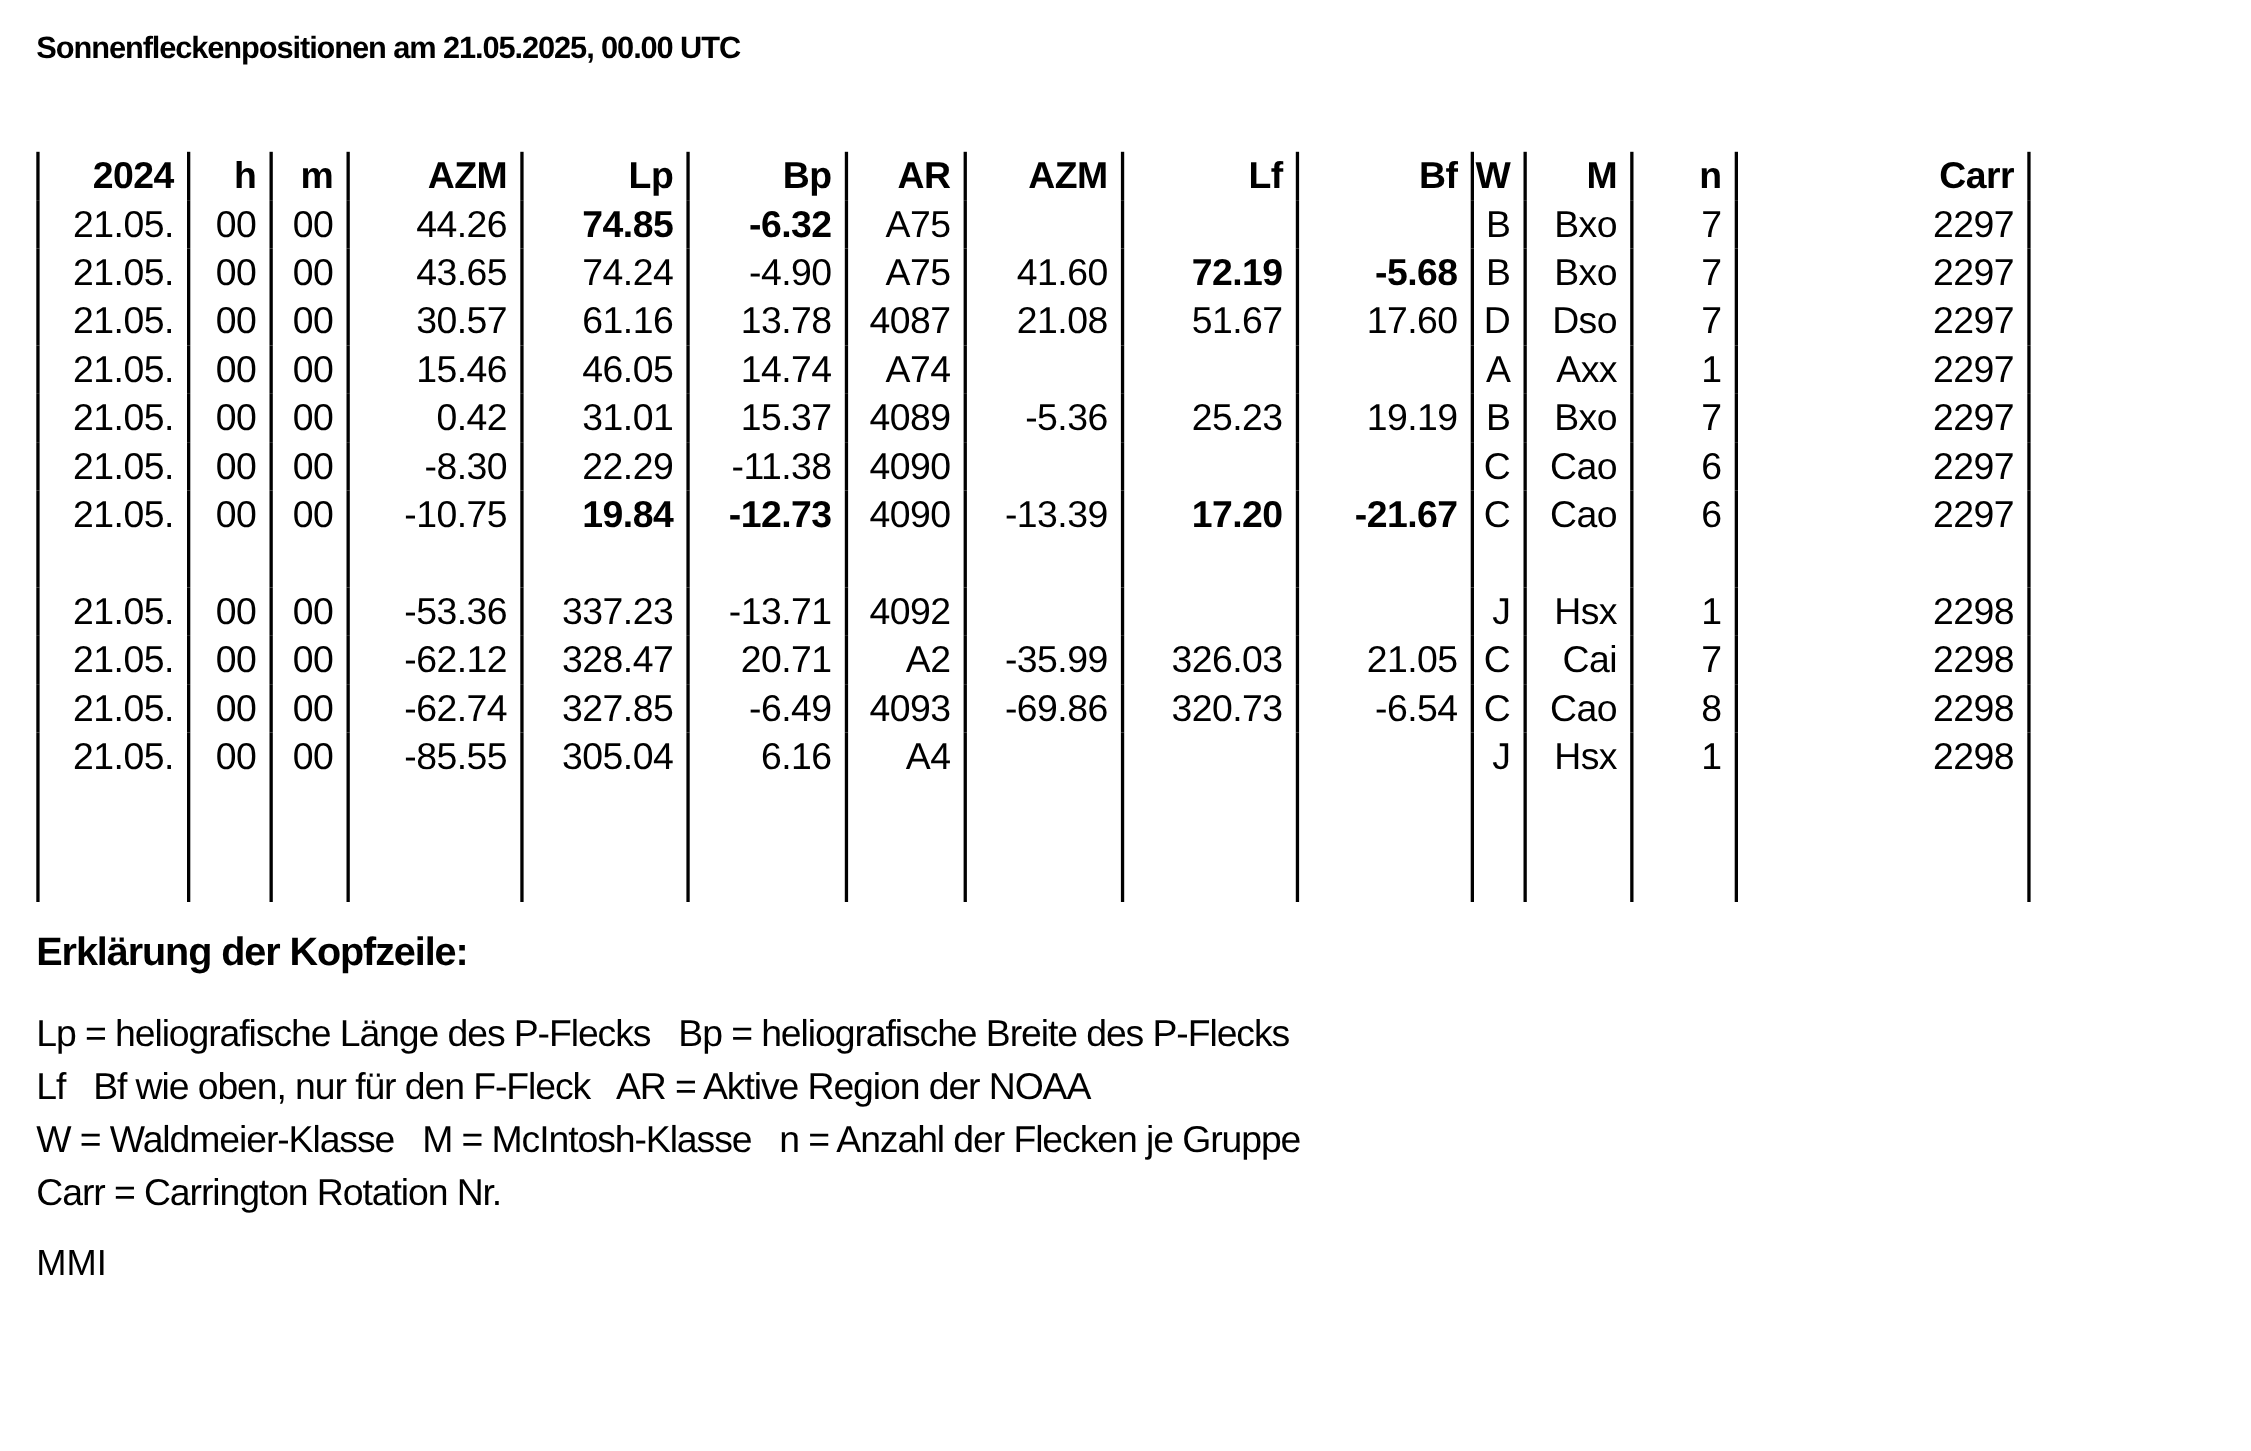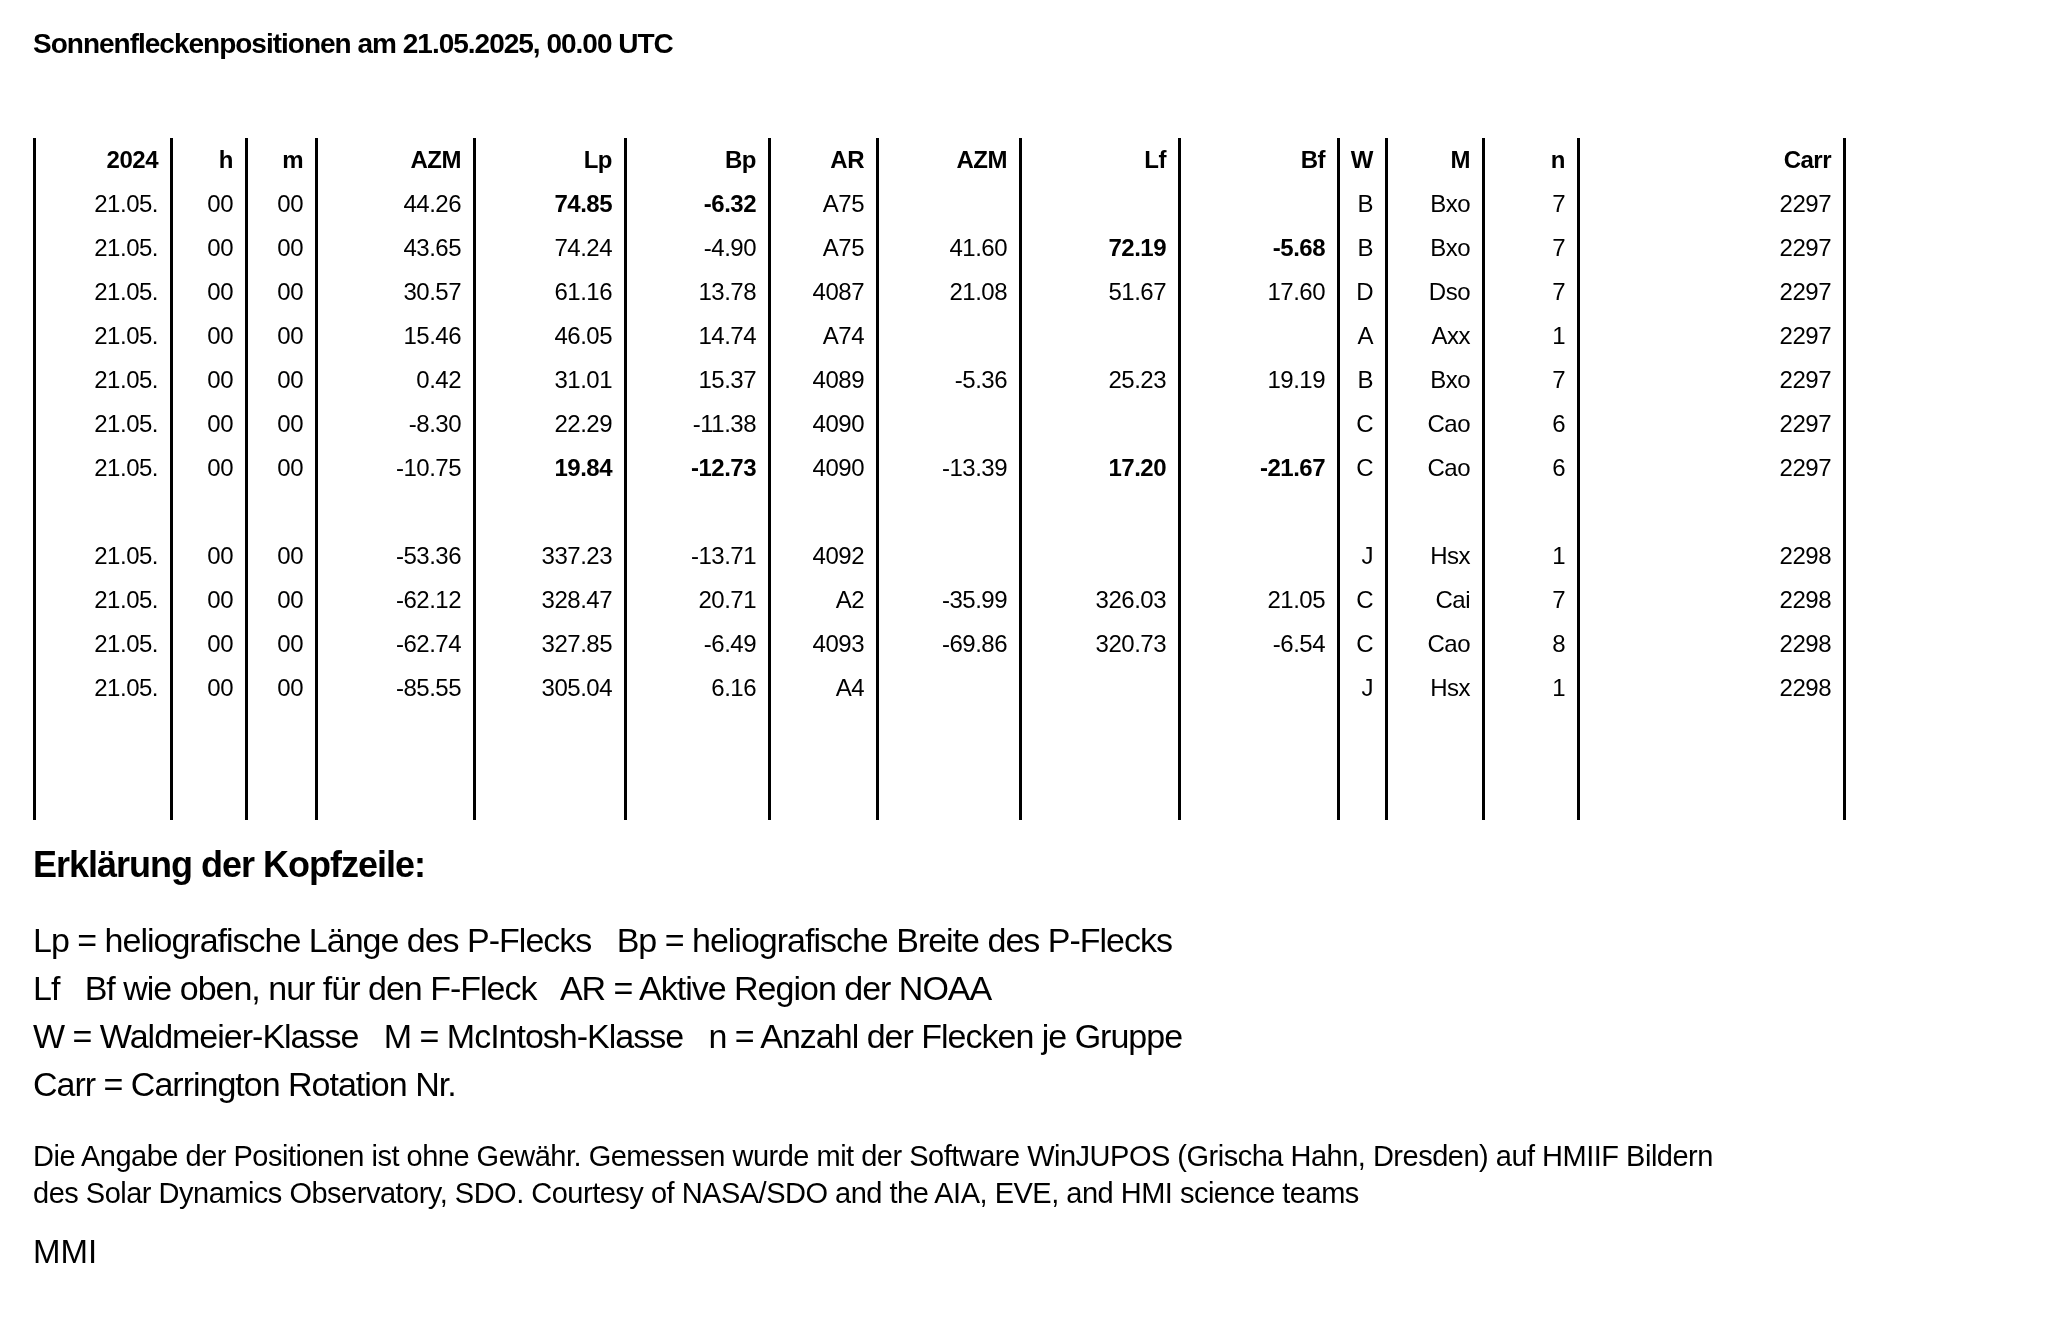--- a/index.html
+++ b/index.html
@@ -10,21 +10,21 @@
   }
   .page{padding:18px 0 0 33px;}
   .title{
     font-size:28px;font-weight:bold;letter-spacing:-1px;
     line-height:52px;white-space:pre;
   }
   table.sunspots{
     border-collapse:collapse;table-layout:fixed;
     margin-top:68px;
     border-left:3px solid #000;
-    font-size:24px;letter-spacing:-0.5px;
+    font-size:34px;letter-spacing:-0.5px;
   }
   table.sunspots td,table.sunspots th{
     border-right:3px solid #000;
     padding:0 12px 0 0;
     height:44px;
     text-align:right;
     white-space:nowrap;
     overflow:hidden;
     font-weight:normal;
   }
@@ -305,20 +305,16 @@
 
   <div class="expl-heading">Erklärung der Kopfzeile:</div>
 
   <div class="expl">
     <div class="line">Lp = heliografische Länge des P-Flecks   Bp = heliografische Breite des P-Flecks</div>
     <div class="line">Lf   Bf wie oben, nur für den F-Fleck   AR = Aktive Region der NOAA</div>
     <div class="line">W = Waldmeier-Klasse   M = McIntosh-Klasse   n = Anzahl der Flecken je Gruppe</div>
     <div class="line">Carr = Carrington Rotation Nr.</div>
   </div>
 
-  <div class="disclaimer">
-    <div class="line">Die Angabe der Positionen ist ohne Gewähr. Gemessen wurde mit der Software WinJUPOS (Grischa Hahn, Dresden) auf HMIIF Bildern</div>
-    <div class="line">des Solar Dynamics Observatory, SDO. Courtesy of NASA/SDO and the AIA, EVE, and HMI science teams</div>
-  </div>
 
   <div class="footer">MMI</div>
 
 </div>
 
 </body></html>

